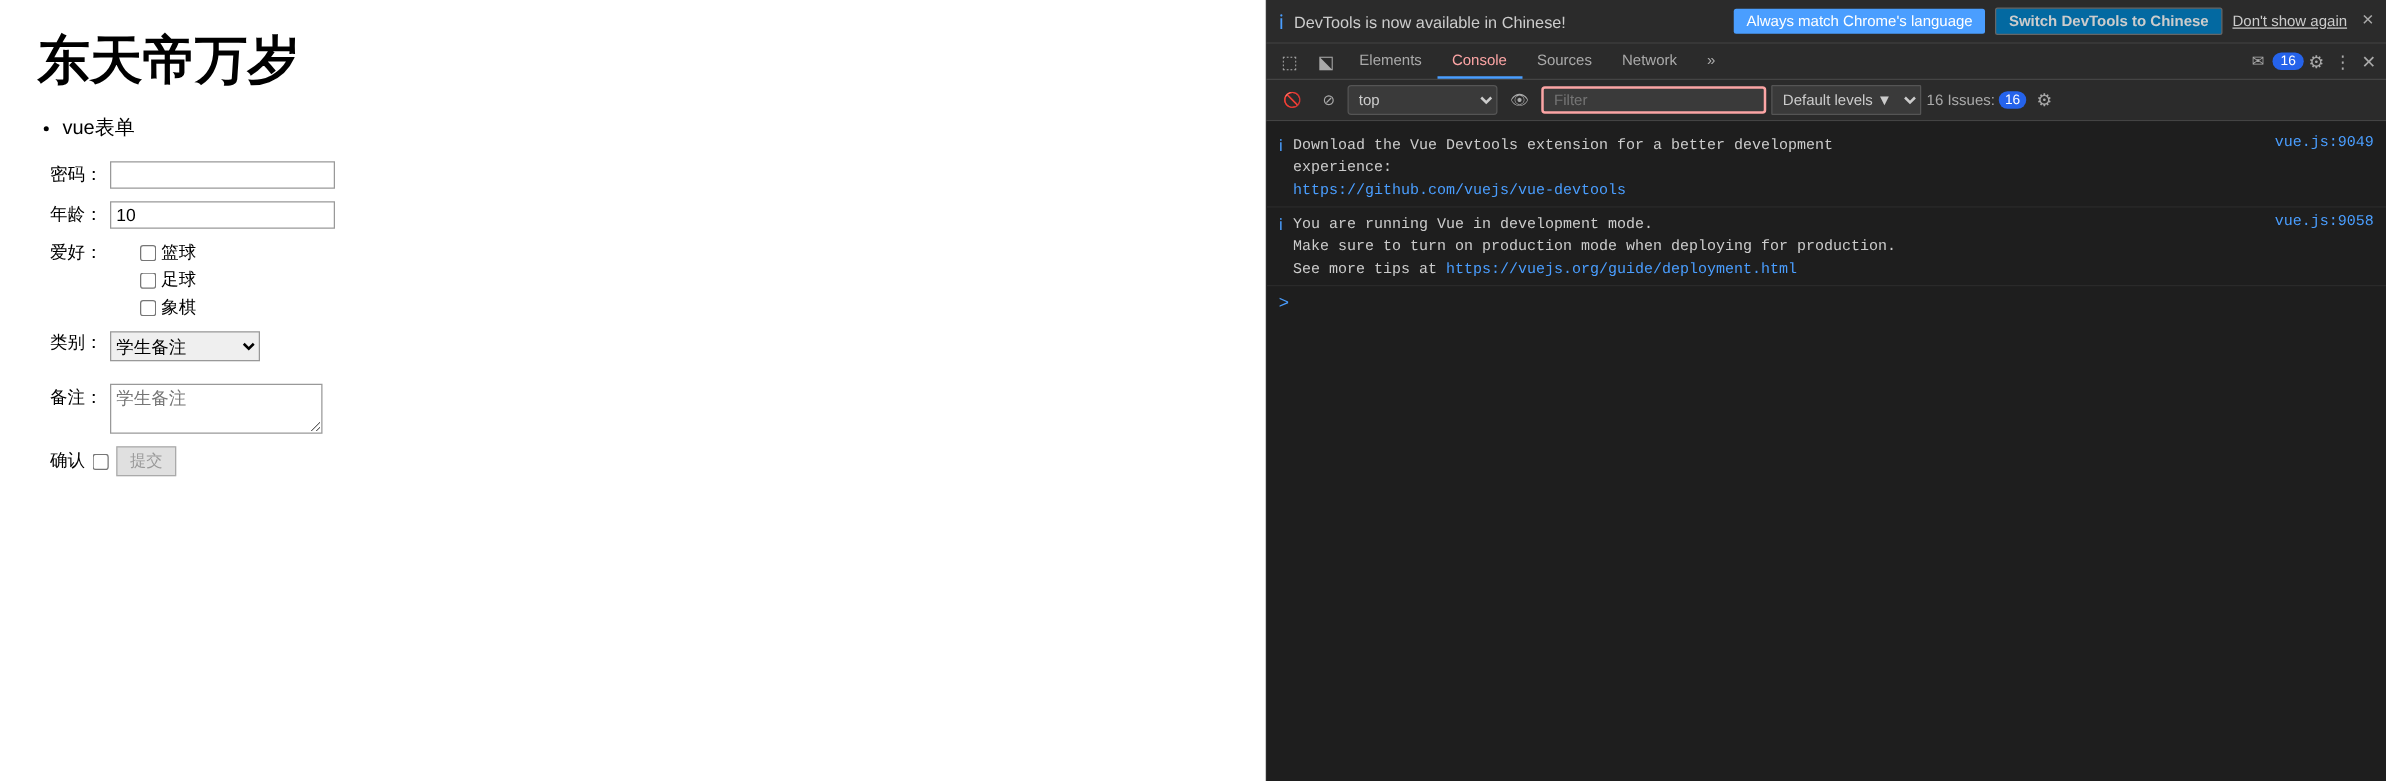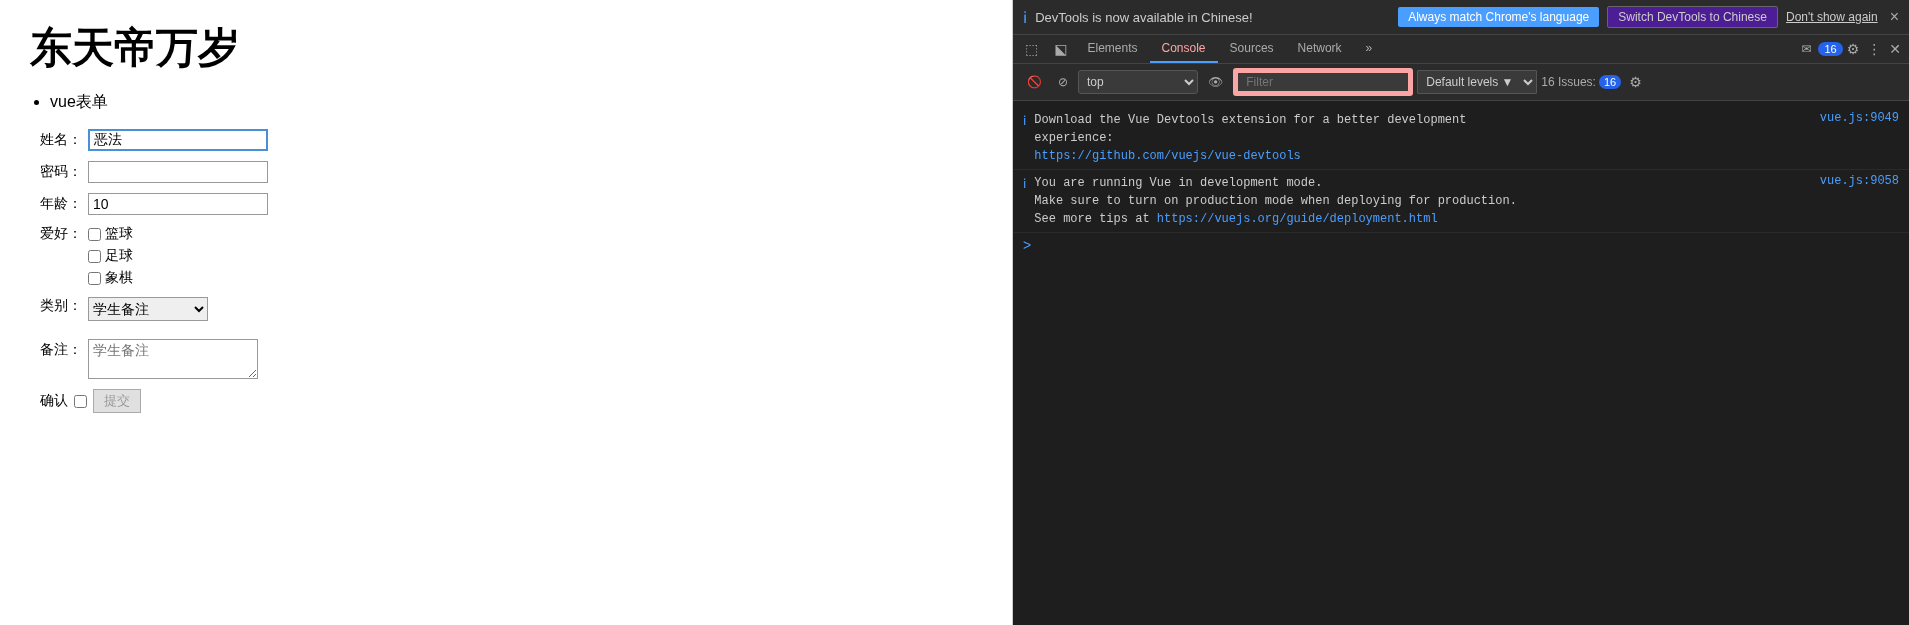--- a/index.html
+++ b/index.html
@@ -76,20 +76,21 @@
 
     .radio-label {
       display: flex;
       align-items: center;
       gap: 2px;
     }
 
     .hobby-section {
       display: flex;
       margin-bottom: 10px;
+      gap: 24px;
     }
 
     .hobby-label {
       width: 42px;
       text-align: right;
       margin-right: 6px;
       font-size: 14px;
     }
 
     .hobby-checkboxes {
@@ -199,23 +200,24 @@
       border-radius: 2px;
       cursor: pointer;
     }
 
     .notif-btn-blue {
       background: #4a9eff;
       color: #fff;
     }
 
     .notif-btn-outline {
-      background: #4c1d95;
+      background: #0369a1;
       color: #ccc;
       border: 1px solid #666;
+      font-weight: bold;
     }
 
     .notif-btn-link {
       background: none;
       color: #ccc;
       border: none;
       cursor: pointer;
       text-decoration: underline;
       font-size: 12px;
     }
@@ -301,21 +303,21 @@
       background: #3a3a3a;
       color: #ccc;
       border: 1px solid #555;
       padding: 2px 4px;
       font-size: 12px;
       border-radius: 3px;
     }
 
     .filter-input {
       background: #3a3a3a;
-      border: 5px solid #fca5a5;
+      border: 2px solid #fca5a5;
       color: #ccc;
       padding: 2px 8px;
       font-size: 12px;
       border-radius: 3px;
       width: 180px;
     }
 
     .levels-select {
       background: #3a3a3a;
       color: #ccc;
@@ -409,24 +411,20 @@
 </head>
 <body>
 
 <div id="webpage">
   <h1>东天帝万岁</h1>
   <ul>
     <li>vue表单</li>
   </ul>
   <div class="form-area">
 
-    <div class="form-row">
-      <span class="form-label">姓名：</span>
-      <input type="text" class="active-border" value="恶法" style="">
-    </div>
 
     <div class="form-row">
       <span class="form-label">密码：</span>
       <input type="password" value="" style="">
     </div>
 
     <div class="form-row">
       <span class="form-label">年龄：</span>
       <input type="text" value="10" style="width: 180px;">
     </div>

